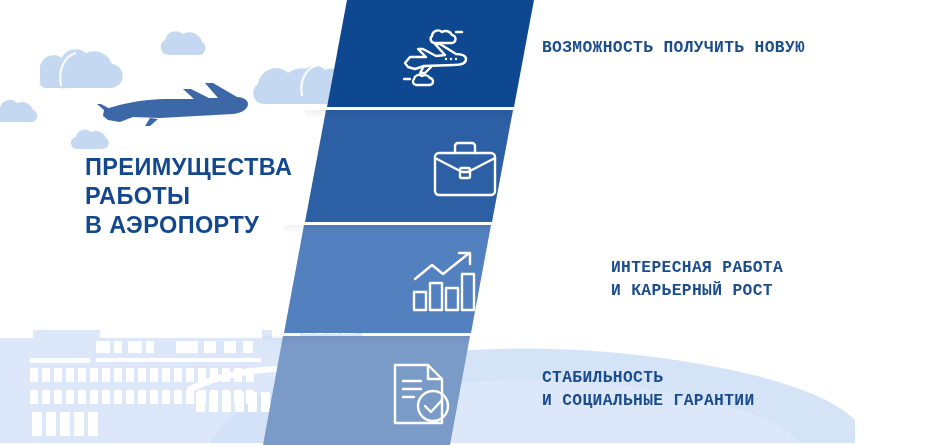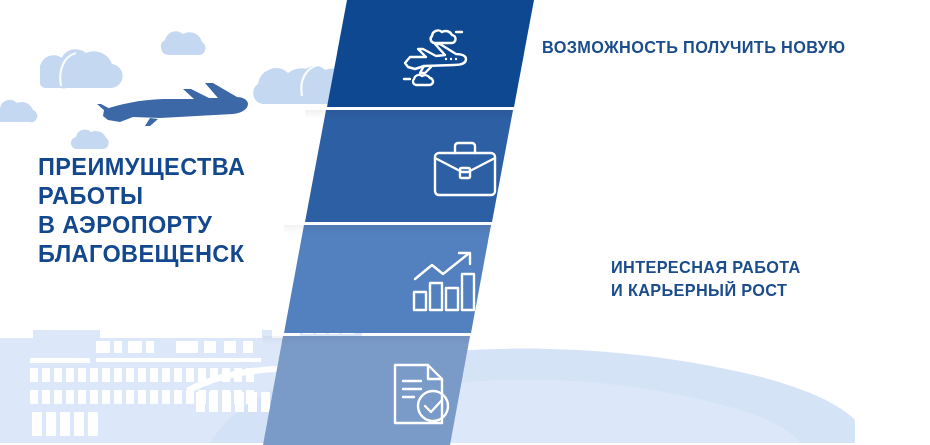--- a/index.html
+++ b/index.html
@@ -20,35 +20,36 @@
     position:absolute;
     left:38px;top:153px;
     width:290px;
     color:#14488E;
     font-size:23.5px;
     font-weight:bold;
     line-height:29px;
     letter-spacing:0.4px;
     text-transform:uppercase;
   }
-  .headline .hl{display:block;white-space:nowrap;}
+  .headline .hl{display:block;white-space:nowrap;margin-left:47px;}
 
   
   #bands{position:absolute;left:0;top:0;width:930px;height:445px;}
 
   
   .caption{
     position:absolute;
     color:#1B4C8C;
     font-size:16.3px;
     font-weight:bold;
     line-height:23px;
     letter-spacing:0.35px;
     text-transform:uppercase;
     white-space:nowrap;
+    font-family:Liberation Mono, monospace;
   }
   .caption .cl{display:block;}
 </style>
 </head>
 <body style="background: rgb(255, 255, 255);">
 
 <div id="stage">
 
   <svg class="bg-layer" viewBox="0 0 930 445" width="930" height="445" xmlns="http://www.w3.org/2000/svg">
 
@@ -184,21 +185,20 @@
                L103 116 Z"></path>
       <path d="M105 111 L97 104 L101 104 L112 110 Z"></path>
       <path d="M150 118 L145 126 L150 126 L158 119 Z"></path>
     </g>
   </svg>
 
   <div class="headline" style="color: rgb(20, 72, 142);">
     <span class="hl">ПРЕИМУЩЕСТВА</span>
     <span class="hl">РАБОТЫ</span>
     <span class="hl">В АЭРОПОРТУ</span>
-    <span class="hl">БЛАГОВЕЩЕНСК</span>
   </div>
 
   <svg id="bands" viewBox="0 0 930 445" width="930" height="445" xmlns="http://www.w3.org/2000/svg">
     <defs>
       <linearGradient id="sh1" x1="0" y1="0" x2="0" y2="1">
         <stop offset="0%" stop-color="#000" stop-opacity="0.10"></stop>
         <stop offset="100%" stop-color="#000" stop-opacity="0"></stop>
       </linearGradient>
     </defs>
 
@@ -260,14 +260,18 @@
   </div>
 
   <div class="caption" style="left: 585px; top: 148px; color: rgb(27, 76, 140);">
   </div>
 
   <div class="caption" style="left: 611px; top: 256px; color: rgb(27, 76, 140);">
     <span class="cl">ИНТЕРЕСНАЯ РАБОТА</span>
     <span class="cl">И КАРЬЕРНЫЙ РОСТ</span>
   </div>
 
+  <div class="caption" style="left: 542px; top: 366px; color: rgb(27, 76, 140);">
+    <span class="cl">СТАБИЛЬНОСТЬ</span>
+    <span class="cl">И СОЦИАЛЬНЫЕ ГАРАНТИИ</span>
+  </div>
 
 </div>
 
 </body></html>

